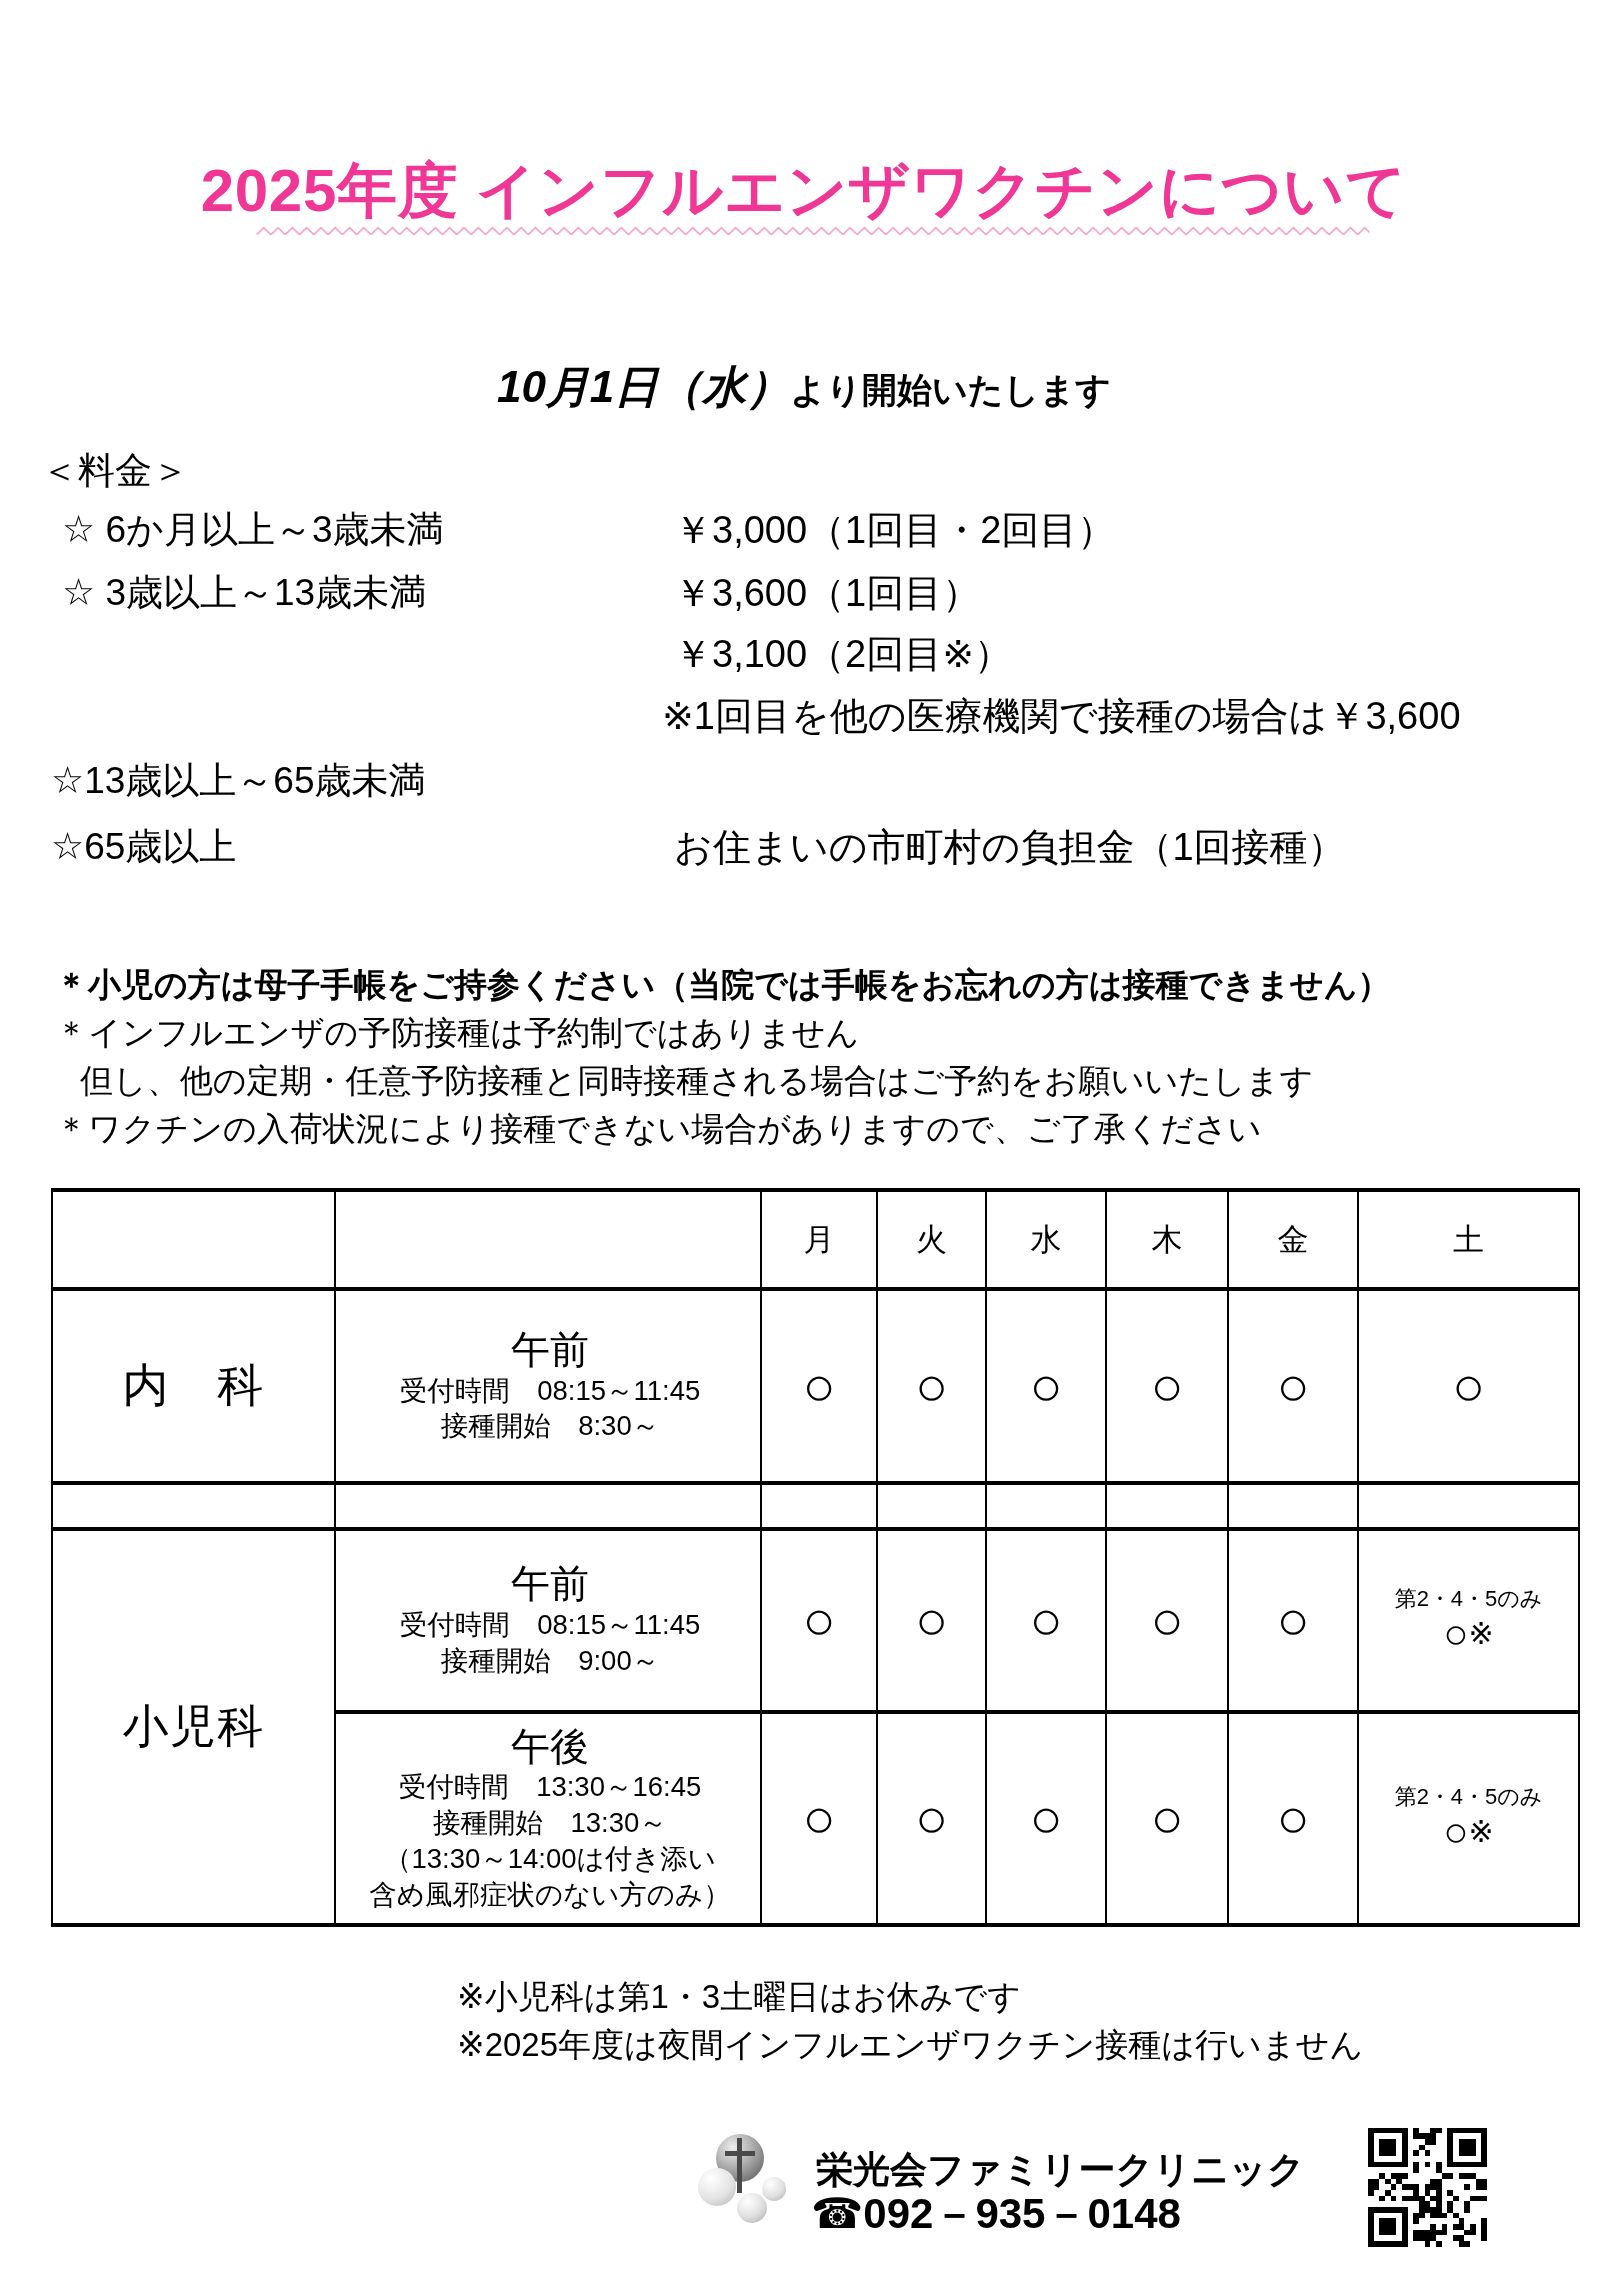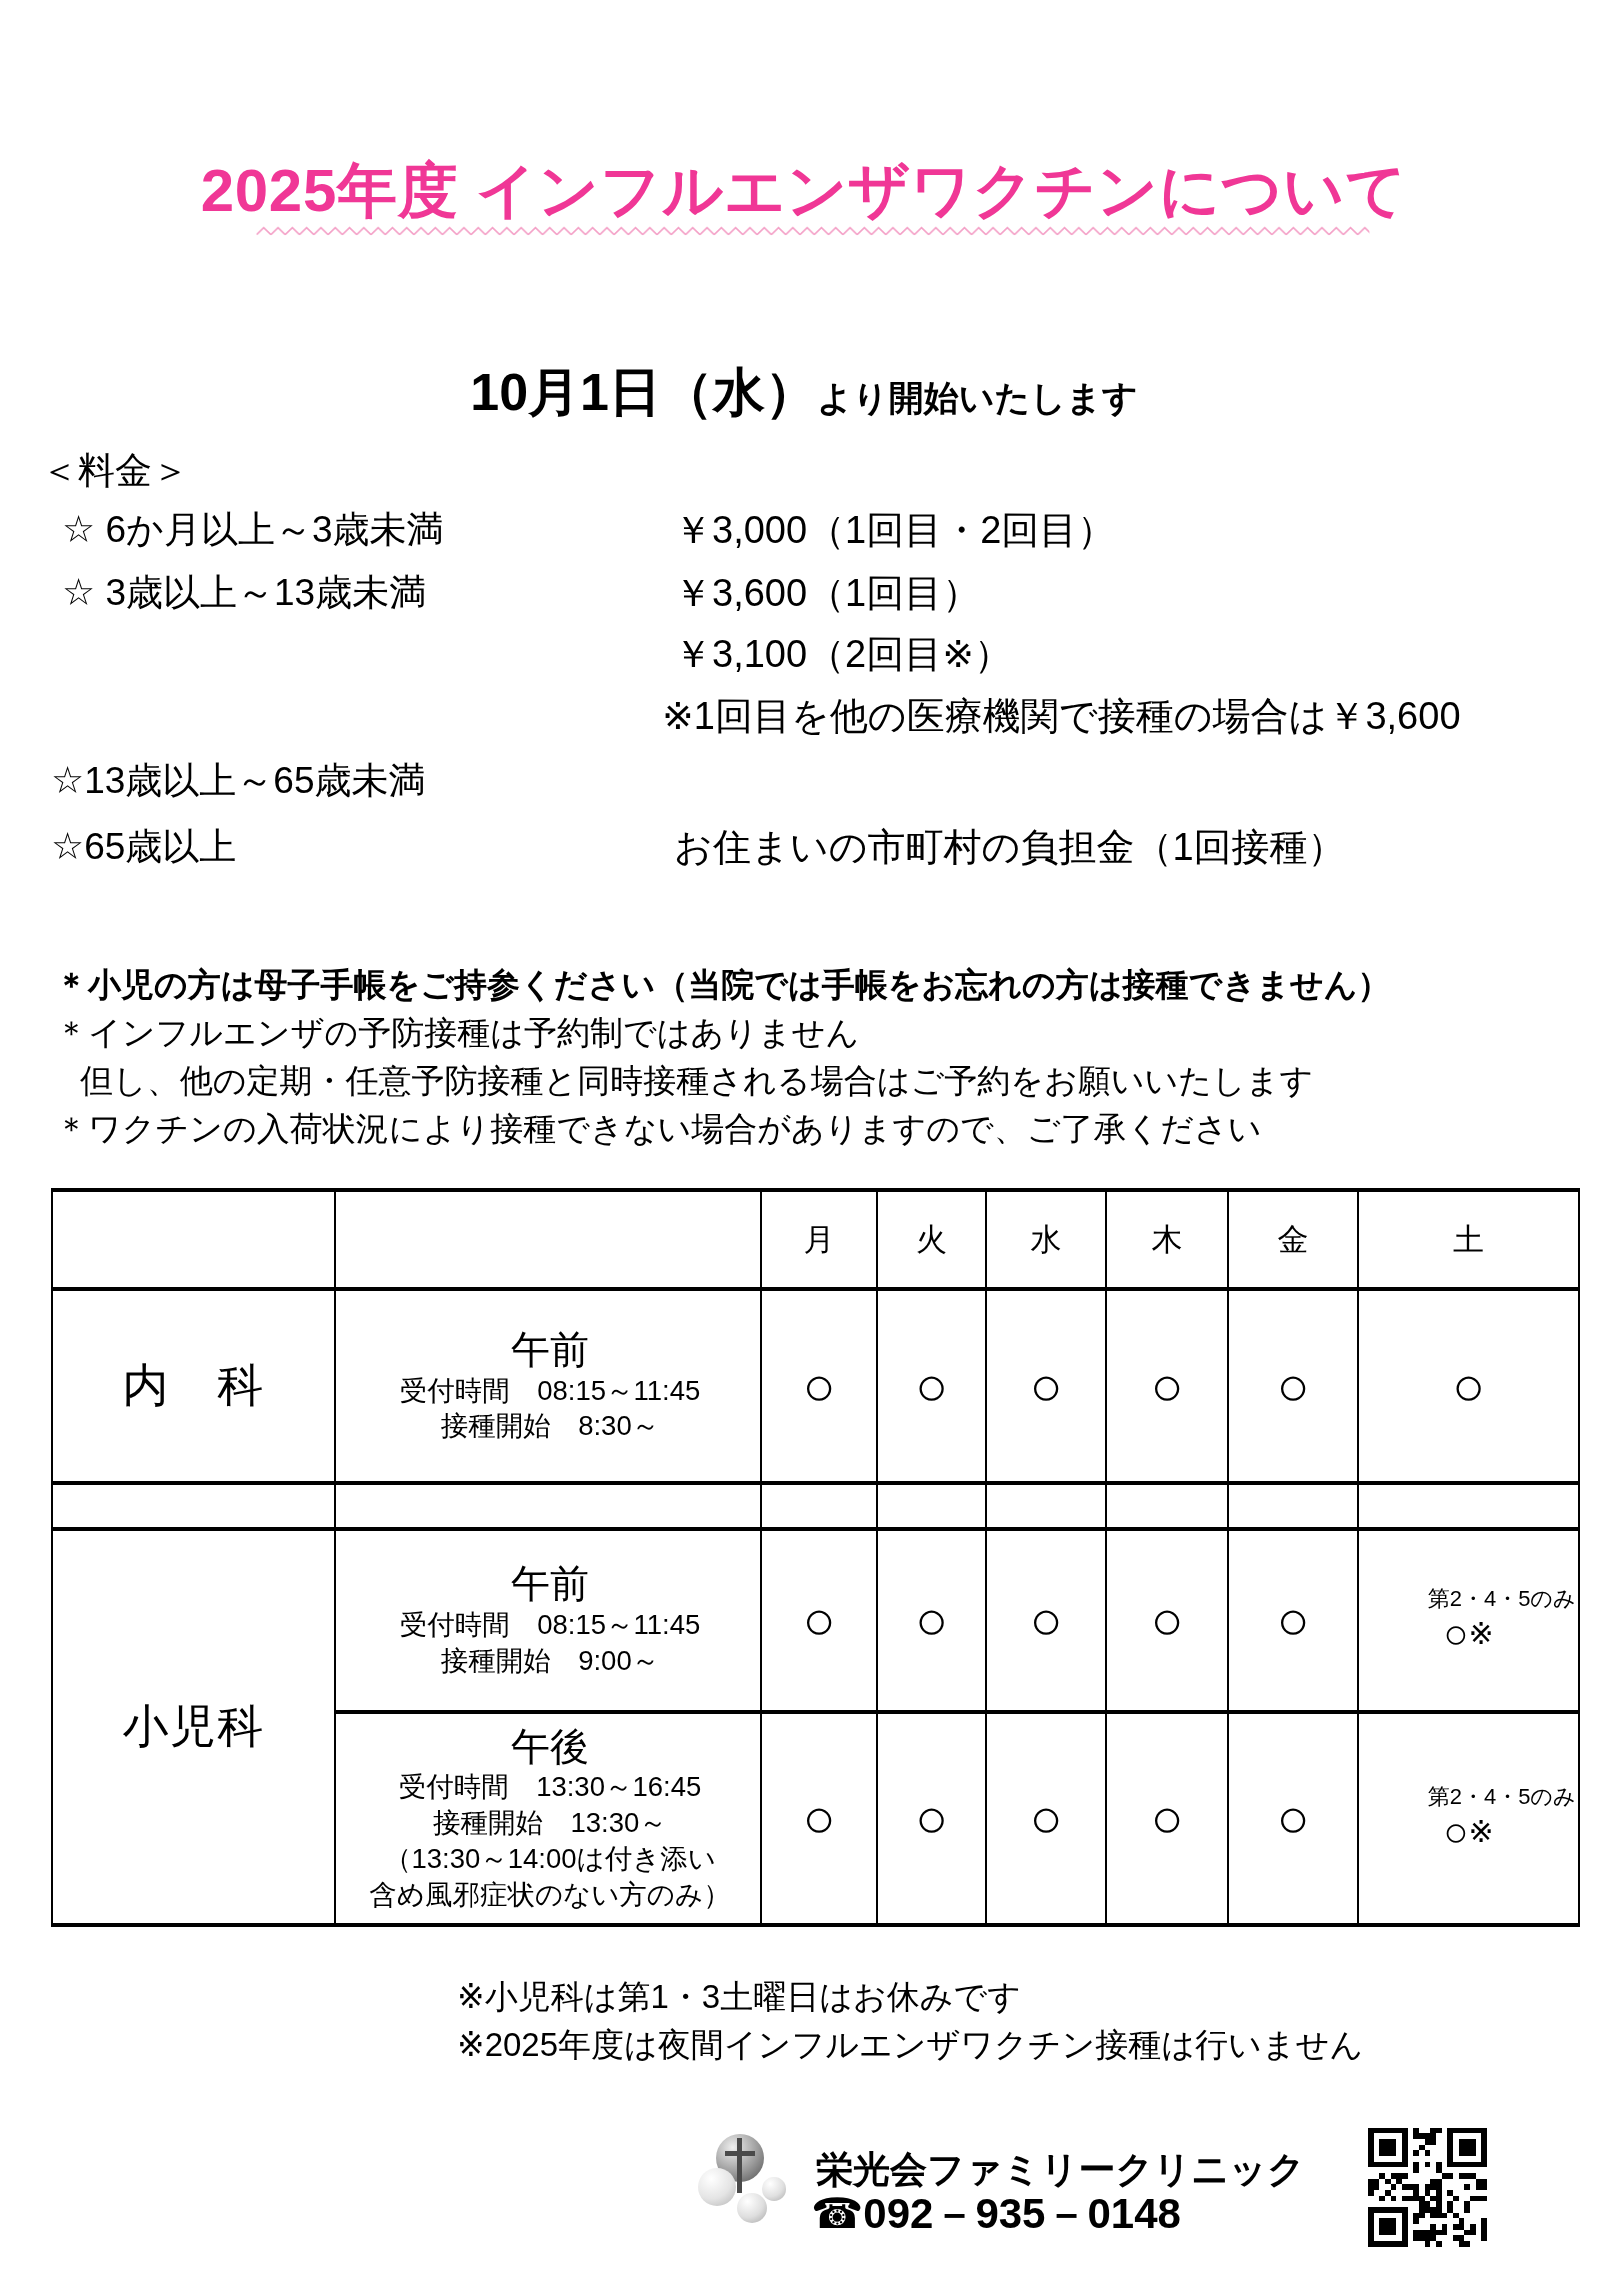--- a/index.html
+++ b/index.html
@@ -24,21 +24,21 @@
     color:var(--pink);
     letter-spacing:0.7px;
     line-height:1.15;
   }
   .zigzag{position:absolute;top:225px;left:253px;width:1120px;height:13px;}
   
   .date-line{
     position:absolute;top:361px;left:0;width:100%;
     text-align:center;line-height:1.2;
   }
-  .date-big{font-size:52px;font-weight:700;}
+  .date-big{font-size:44px;font-weight:700;font-style:italic;}
   .date-small{font-size:35px;font-weight:600;}
   
   .fee-heading{position:absolute;left:41px;top:446px;font-size:37px;font-weight:500;}
   .fee-label{position:absolute;left:62px;font-size:37px;font-weight:500;white-space:nowrap;}
   .fee-value{position:absolute;left:674px;font-size:38px;font-weight:500;white-space:nowrap;}
   .fr1{top:505px;} .fr2{top:568px;} .fr3{top:629px;}
   .fr4{top:691px;left:662px;} .fr5{top:756px;} .fr6{top:822px;}
   .fee-label.fr5,.fee-label.fr6{left:51px;}
   
   .notes{position:absolute;left:55px;top:961px;font-size:33px;line-height:48px;font-weight:500;}
@@ -61,21 +61,21 @@
   tr.sep{height:46px;}
   tr.ped-am{height:183px;}
   tr.ped-pm{height:213px;margin-left:7px;}
   .day-h{font-size:31px;font-weight:500;}
   .dept{font-size:46px;font-weight:500;letter-spacing:1.3px;}
   .session-cell{text-align:left;padding:3.9px 2.6px 3.9px 6.5px;}
   .session-title{text-align:center;font-size:39px;font-weight:500;line-height:1.15;}
   .session-line{font-size:27.5px;font-weight:500;line-height:1.3;white-space:nowrap;}
   .circle-cell{font-size:55px;font-weight:400;line-height:1;}
   .sat-cell{padding:2.6px;}
-  .sat-label{font-size:22px;font-weight:500;line-height:1.25;text-align:right;}
+  .sat-label{font-size:22px;font-weight:500;line-height:1.25;}
   .sat-mark{line-height:1.05;}
   .sat-circle{font-size:42px;font-weight:400;vertical-align:middle;}
   .sat-asterisk{font-size:30px;font-weight:500;vertical-align:middle;}
   
   .footnote{position:absolute;left:457px;font-size:33px;font-weight:500;white-space:nowrap;}
   .fn1{top:1975px;} .fn2{top:2023px;}
   
   .clinic-name{position:absolute;left:816px;top:2145px;font-size:37px;font-weight:600;white-space:nowrap;}
   .clinic-phone{position:absolute;left:811px;top:2186px;font-size:42px;font-weight:600;white-space:nowrap;}
   .logo{position:absolute;left:698px;top:2129px;width:92px;height:98px;}

